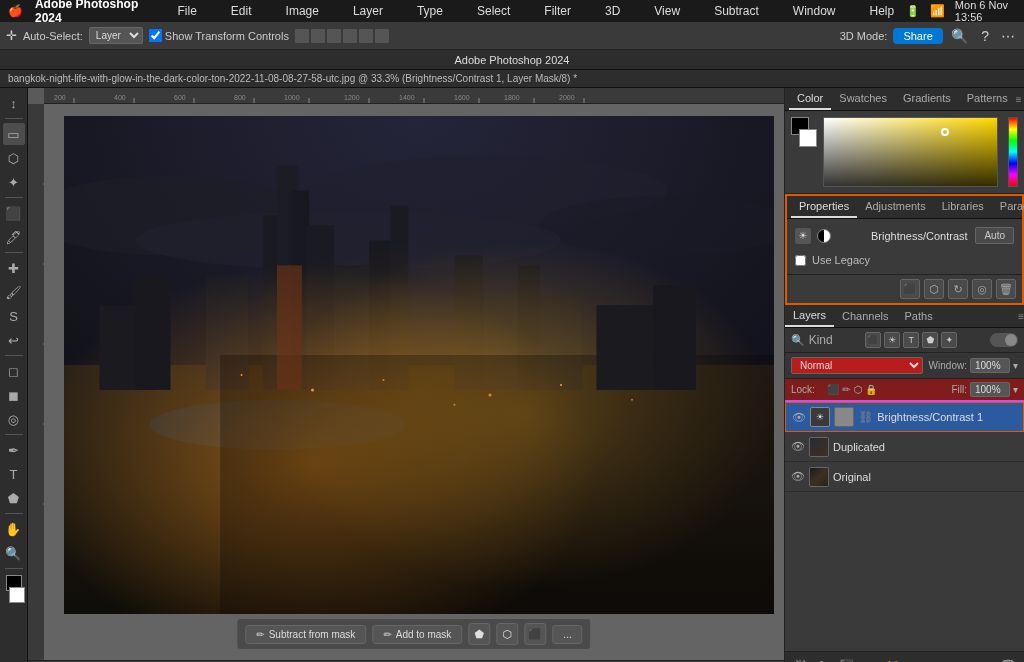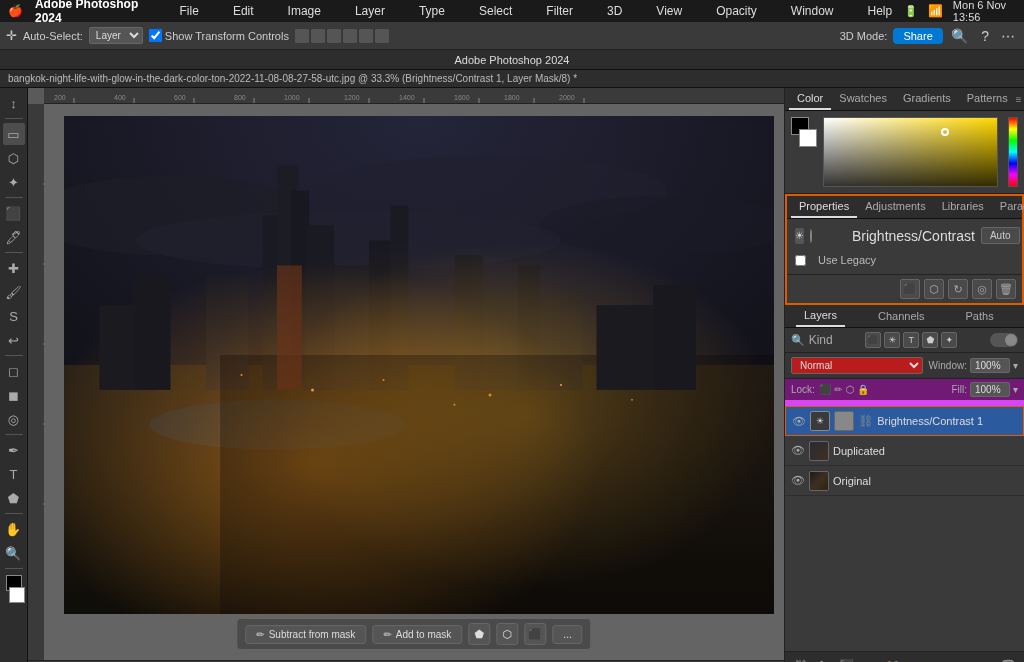--- a/index.html
+++ b/index.html
@@ -58,56 +58,56 @@
     .color-swatches-col { display: flex; flex-direction: column; gap: 2px; }
     .fg-color { width: 18px; height: 18px; background: #000; border: 1px solid #888; cursor: pointer; }
     .bg-color { width: 18px; height: 18px; background: #fff; border: 1px solid #888; cursor: pointer; margin-top: -8px; margin-left: 8px; }
     
     .color-gradient-box { flex: 1; height: 70px; position: relative; background: linear-gradient(to right, #fff, #ffd700); overflow: hidden; border: 1px solid #555; }
     .color-gradient-box::after { content: ''; position: absolute; top: 0; left: 0; right: 0; bottom: 0; background: linear-gradient(to bottom, rgba(0,0,0,0) 0%, rgba(0,0,0,0.8) 100%); }
     .color-handle { position: absolute; top: 20%; left: 70%; width: 8px; height: 8px; border-radius: 50%; border: 2px solid #fff; z-index: 2; transform: translate(-50%, -50%); }
     .color-spectrum-bar { width: 10px; height: 70px; border: 1px solid #555; background: linear-gradient(to bottom, #ff0000, #ffff00, #00ff00, #00ffff, #0000ff, #ff00ff, #ff0000); margin-left: 4px; }
     .props-header { display: flex; align-items: center; gap: 6px; margin-bottom: 10px; }
     .props-icon { width: 16px; height: 16px; background: #555; border-radius: 2px; display: flex; align-items: center; justify-content: center; font-size: 10px; color: #ddd; }
-    .props-title { font-size: 14px; color: #ddd; flex: 1; padding-left: 34px; }
+    .props-title { font-size: 11px; color: #ddd; flex: 1; padding-left: 34px; }
     .auto-btn { background: #4a4a4a; border: 1px solid #666; color: #ccc; font-size: 10px; padding: 2px 8px; border-radius: 2px; cursor: pointer; }
     
     .slider-row { margin-bottom: 10px; }
     .slider-label-row { display: flex; justify-content: space-between; align-items: center; margin-bottom: 3px; }
     .slider-label { font-size: 11px; color: #bbb; }
     .slider-value { font-size: 11px; color: #ddd; }
     .slider-track { width: 100%; height: 6px; background: #555; border-radius: 3px; position: relative; }
     .slider-fill-b { position: absolute; left: 0; height: 100%; background: #888; border-radius: 3px; }
     .slider-thumb { position: absolute; top: 50%; transform: translate(-50%, -50%); width: 10px; height: 10px; background: #ddd; border-radius: 50%; border: 1px solid #999; cursor: pointer; }
     
-    .use-legacy-row { display: flex; align-items: flex-end; gap: 12px; }
+    .use-legacy-row { display: flex; align-items: flex-end; gap: 6px; }
     .use-legacy-row input[type=checkbox] { width: 11px; height: 11px; }
     .use-legacy-label { font-size: 11px; color: #bbb; }
 
     .props-footer { display: flex; align-items: center; justify-content: flex-end; padding: 4px 6px; gap: 4px; background: #3a3a3a; border-top: 1px solid #222; }
     .props-footer-btn { width: 20px; height: 20px; background: #4a4a4a; border: 1px solid #666; border-radius: 2px; display: flex; align-items: center; justify-content: center; font-size: 11px; color: #aaa; cursor: pointer; }
 
     
     .layers-panel { flex: 1; overflow: hidden; display: flex; flex-direction: column; }
-    .layers-tabs { display: flex; background: #2d2d2d; border-bottom: 1px solid #111; padding: 0 11px; align-items: center; gap: 25px; }
+    .layers-tabs { display: flex; background: #2d2d2d; border-bottom: 1px solid #111; padding: 0 0; align-items: center; }
     .layers-tab { padding: 4px 8px; font-size: 11px; color: #aaa; cursor: pointer; }
     .layers-tab.active { color: #ddd; border-bottom: 2px solid #ddd; }
     
     .layers-filter-bar { display: flex; align-items: center; padding: 4px 6px; gap: 4px; border-bottom: 1px solid #222; background: #353535; }
     .filter-label { font-size: 12px; color: #aaa; }
     .filter-icons { display: flex; gap: 3px; margin-left: auto; }
     .filter-icon-btn { width: 16px; height: 16px; background: #4a4a4a; border: 1px solid #666; border-radius: 2px; display: flex; align-items: center; justify-content: center; font-size: 9px; color: #ccc; cursor: pointer; }
     
     .blend-row { display: flex; align-items: center; padding: 4px 6px; gap: 6px; border-bottom: 1px solid #222; background: #353535; }
     .blend-select { background: #b91c1c; border: 1px solid #666; color: #ddd; font-size: 10px; padding: 1px 4px; border-radius: 2px; flex: 1; }
     .opacity-row-inner { display: flex; align-items: center; gap: 3px; }
     .opacity-label { font-size: 10px; color: #aaa; }
     .opacity-value { font-size: 10px; color: #ddd; background: #555; border: 1px solid #666; padding: 1px 4px; border-radius: 2px; width: 40px; }
     
-    .lock-row { display: flex; align-items: center; padding: 3px 6px; gap: 4px; border-bottom: 6px solid #d946ef; background: #701a75; }
+    .lock-row { display: flex; align-items: center; padding: 3px 6px; gap: 12px; border-bottom: 2px solid #d946ef; background: #7f1d1d; }
     .lock-label { font-size: 10px; color: #aaa; }
     .lock-icons { display: flex; gap: 3px; }
     .lock-icon { font-size: 10px; color: #aaa; cursor: pointer; }
     .fill-row { display: flex; align-items: center; gap: 3px; margin-left: auto; }
     .fill-label { font-size: 10px; color: #aaa; }
     .fill-value { font-size: 10px; color: #ddd; background: #555; border: 1px solid #666; padding: 1px 4px; border-radius: 2px; width: 40px; }
     
     .layer-list { flex: 1; overflow-y: auto; background: #3a3a3a; }
     .layer-item { display: flex; align-items: center; padding: 3px 6px; gap: 4px; border-bottom: 1px solid #2d2d2d; height: 30px; }
     .layer-item.selected { background: #2c5a9e; border: 1px solid #e05a00; }
@@ -134,21 +134,21 @@
   <div class="menu-items">
     <span class="menu-item">File</span>
     <span class="menu-item">Edit</span>
     <span class="menu-item">Image</span>
     <span class="menu-item">Layer</span>
     <span class="menu-item">Type</span>
     <span class="menu-item">Select</span>
     <span class="menu-item">Filter</span>
     <span class="menu-item">3D</span>
     <span class="menu-item">View</span>
-    <span class="menu-item">Opacity</span>
+    <span class="menu-item">Subtract</span>
     <span class="menu-item">Window</span>
     <span class="menu-item">Help</span>
   </div>
   <div class="right-items">
     <span>🔋</span>
     <span class="wifi-icon">📶</span>
     <span>Mon 6 Nov  13:56</span>
   </div>
 </div>
 

